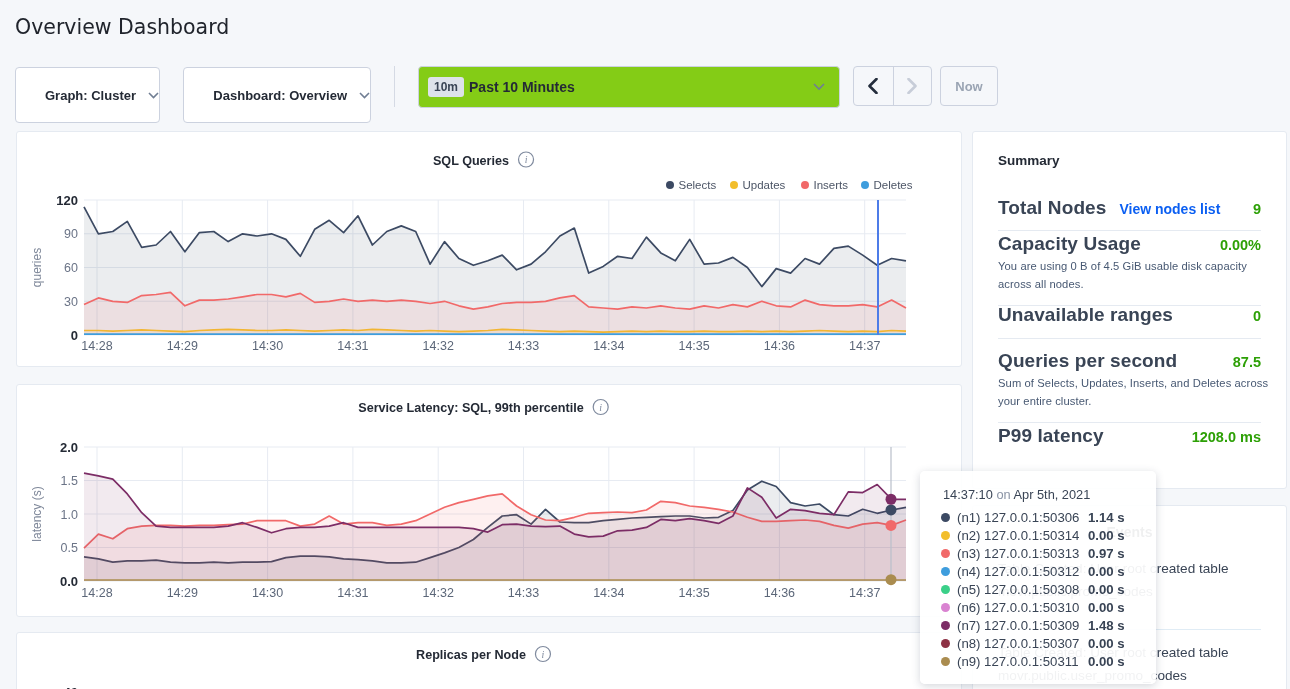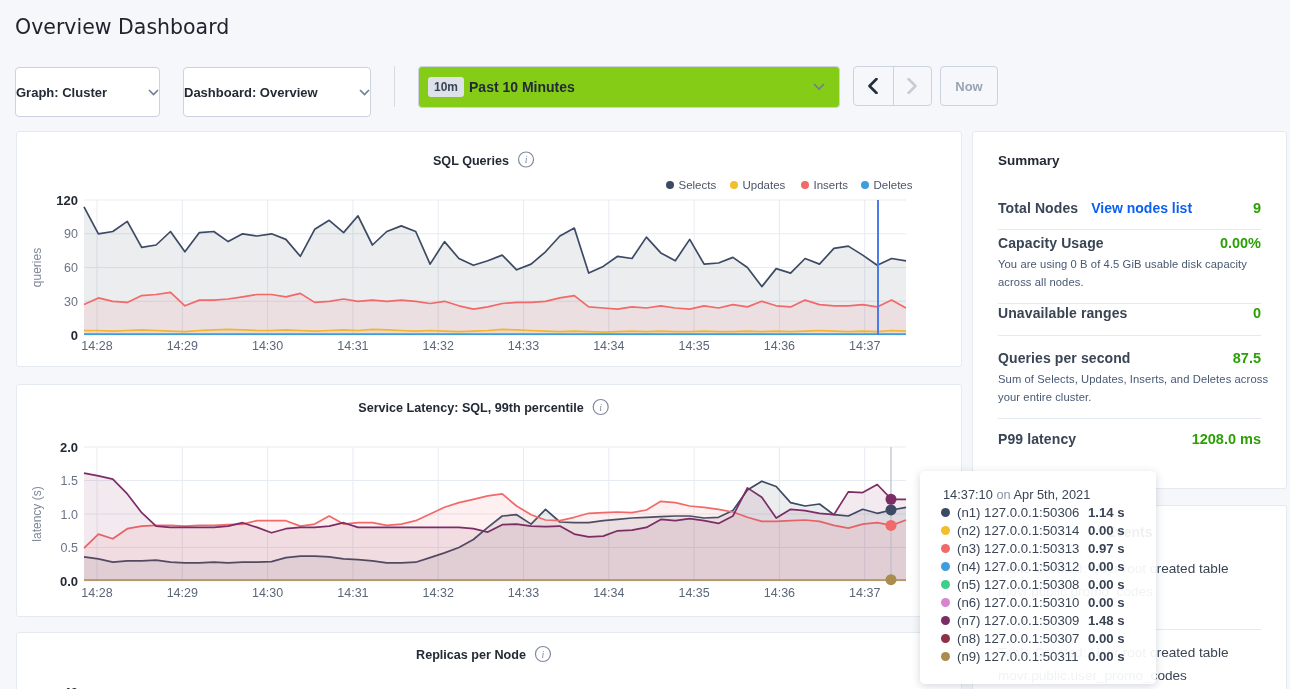--- a/index.html
+++ b/index.html
@@ -10,24 +10,24 @@
     color:#242a35;
     position:relative;
   }
   .page-title {
     position:absolute; left:15px; top:15px;
     font-family:"DejaVu Sans","Liberation Sans",sans-serif;
     font-size:20.5px; font-weight:500; letter-spacing:0px; color:#20242c;
   }
   
   .dd {
-    position:absolute; top:67px; height:50px;
+    position:absolute; top:67px; height:56px;
     background:#fff; border:1px solid #ccd2df; border-radius:4px;
-    display:flex; align-items:center; justify-content:space-between;
-    font-size:13px; font-weight:bold; color:#242a35; gap:0;
+    display:flex; align-items:center; justify-content:flex-end;
+    font-size:13px; font-weight:bold; color:#242a35; gap:12px;
     font-family:inherit; cursor:pointer;
   }
   .vdivider { position:absolute; left:394px; top:66px; width:1px; height:41px; background:#d5dae4; }
   .time-picker {
     position:absolute; left:418px; top:66px; width:422px; height:42px;
     background:#84cc16; border:1px solid #ccd2df; border-radius:4px;
     display:flex; align-items:center; cursor:pointer;
   }
   .time-badge {
     margin-left:9px; background:#dde2ea; border-radius:3px;
@@ -55,38 +55,38 @@
   #panel-sql      { left:16px;  top:131px; width:946px; height:236px; }
   #panel-latency  { left:16px;  top:384px; width:946px; height:233px; }
   #panel-replicas { left:16px;  top:632px; width:946px; height:130px; }
   #panel-summary  { left:972px; top:131px; width:315px; height:358px; }
   #panel-events   { left:972px; top:505px; width:315px; height:230px; }
   .panel svg { position:absolute; left:0; top:0; }
   
   #panel-summary { padding:21px 25px 0 25px; }
   .summary-title { font-size:13.5px; font-weight:bold; color:#242a35; line-height:16px; }
   .sum-row { display:flex; align-items:baseline; line-height:18px; }
-  .sum-label { font-size:14px; font-weight:bold; color:#394455; letter-spacing:0.1px; }
+  .sum-label { font-size:19px; font-weight:bold; color:#394455; letter-spacing:0.1px; }
   .sum-link { font-size:14px; font-weight:bold; color:#0b5ff2; margin-left:13px; text-decoration:none; cursor:pointer; }
   .sum-value { margin-left:auto; font-size:14.5px; font-weight:bold; color:#2da006; }
   .sum-desc { font-size:11.2px; color:#475872; line-height:17.5px; margin-top:4px; margin-right:-10px; letter-spacing:0.1px; }
   .sum-div { border:none; border-top:1px solid #e5eaf1; margin:0; }
   
   #panel-events { padding:18px 25px 0 25px; }
   .events-title { text-align:center; font-size:14px; font-weight:bold; color:#242a35; line-height:16px; }
   .event-item { font-size:13.6px; color:#394455; line-height:23px; }
   .event-div { border:none; border-top:1px solid #e0ecf5; margin:0; }
   
   .chart-tooltip {
     position:absolute; left:920px; top:471px; width:236px; height:213px;
     background:rgba(255,255,255,0.93); border-radius:5px;
     box-shadow:0 2px 8px rgba(60,70,90,0.22);
     padding:16px 0 0 21px; z-index:10;
   }
-  .tt-head { font-size:12.8px; color:#394455; margin-left:2px; line-height:16px; }
+  .tt-head { font-size:12.8px; color:#394455; margin-left:2px; margin-bottom:5px; line-height:16px; }
   .tt-head .tt-on { color:#8b94a5; }
   .tt-row { display:flex; align-items:center; height:18px; }
   .tt-dot { width:9px; height:9px; border-radius:50%; flex:none; margin-right:7px; }
   .tt-node { font-size:13.2px; color:#394455; width:131px; }
   .tt-val { font-size:13.2px; font-weight:bold; color:#394455; }
 </style>
 </head>
 <body>
 
 <h1 class="page-title">Overview Dashboard</h1>
@@ -264,21 +264,21 @@
         <span class="sum-label">Unavailable ranges</span>
         <span class="sum-value">0</span>
       </div>
       <hr class="sum-div" style="margin-top: 13px;">
       <div class="sum-row" style="margin-top: 13px;">
         <span class="sum-label">Queries per second</span>
         <span class="sum-value">87.5</span>
       </div>
       <div class="sum-desc">Sum of Selects, Updates, Inserts, and Deletes across your entire cluster.</div>
       <hr class="sum-div" style="margin-top: 12px;">
-      <div class="sum-row" style="margin-top: 11px; justify-content: center;">
+      <div class="sum-row" style="margin-top: 4px; justify-content: center;">
         <span class="sum-label">P99 latency</span>
         <span class="sum-value">1208.0 ms</span>
       </div>
     </div>
 </div>
 
 <div class="panel" id="panel-events">
   <div class="events-title">Events</div>
   <div id="events-list">
       <div class="event-item" style="margin-top: 17px;">Table Created: User root created table movr.public.promo_codes</div>

